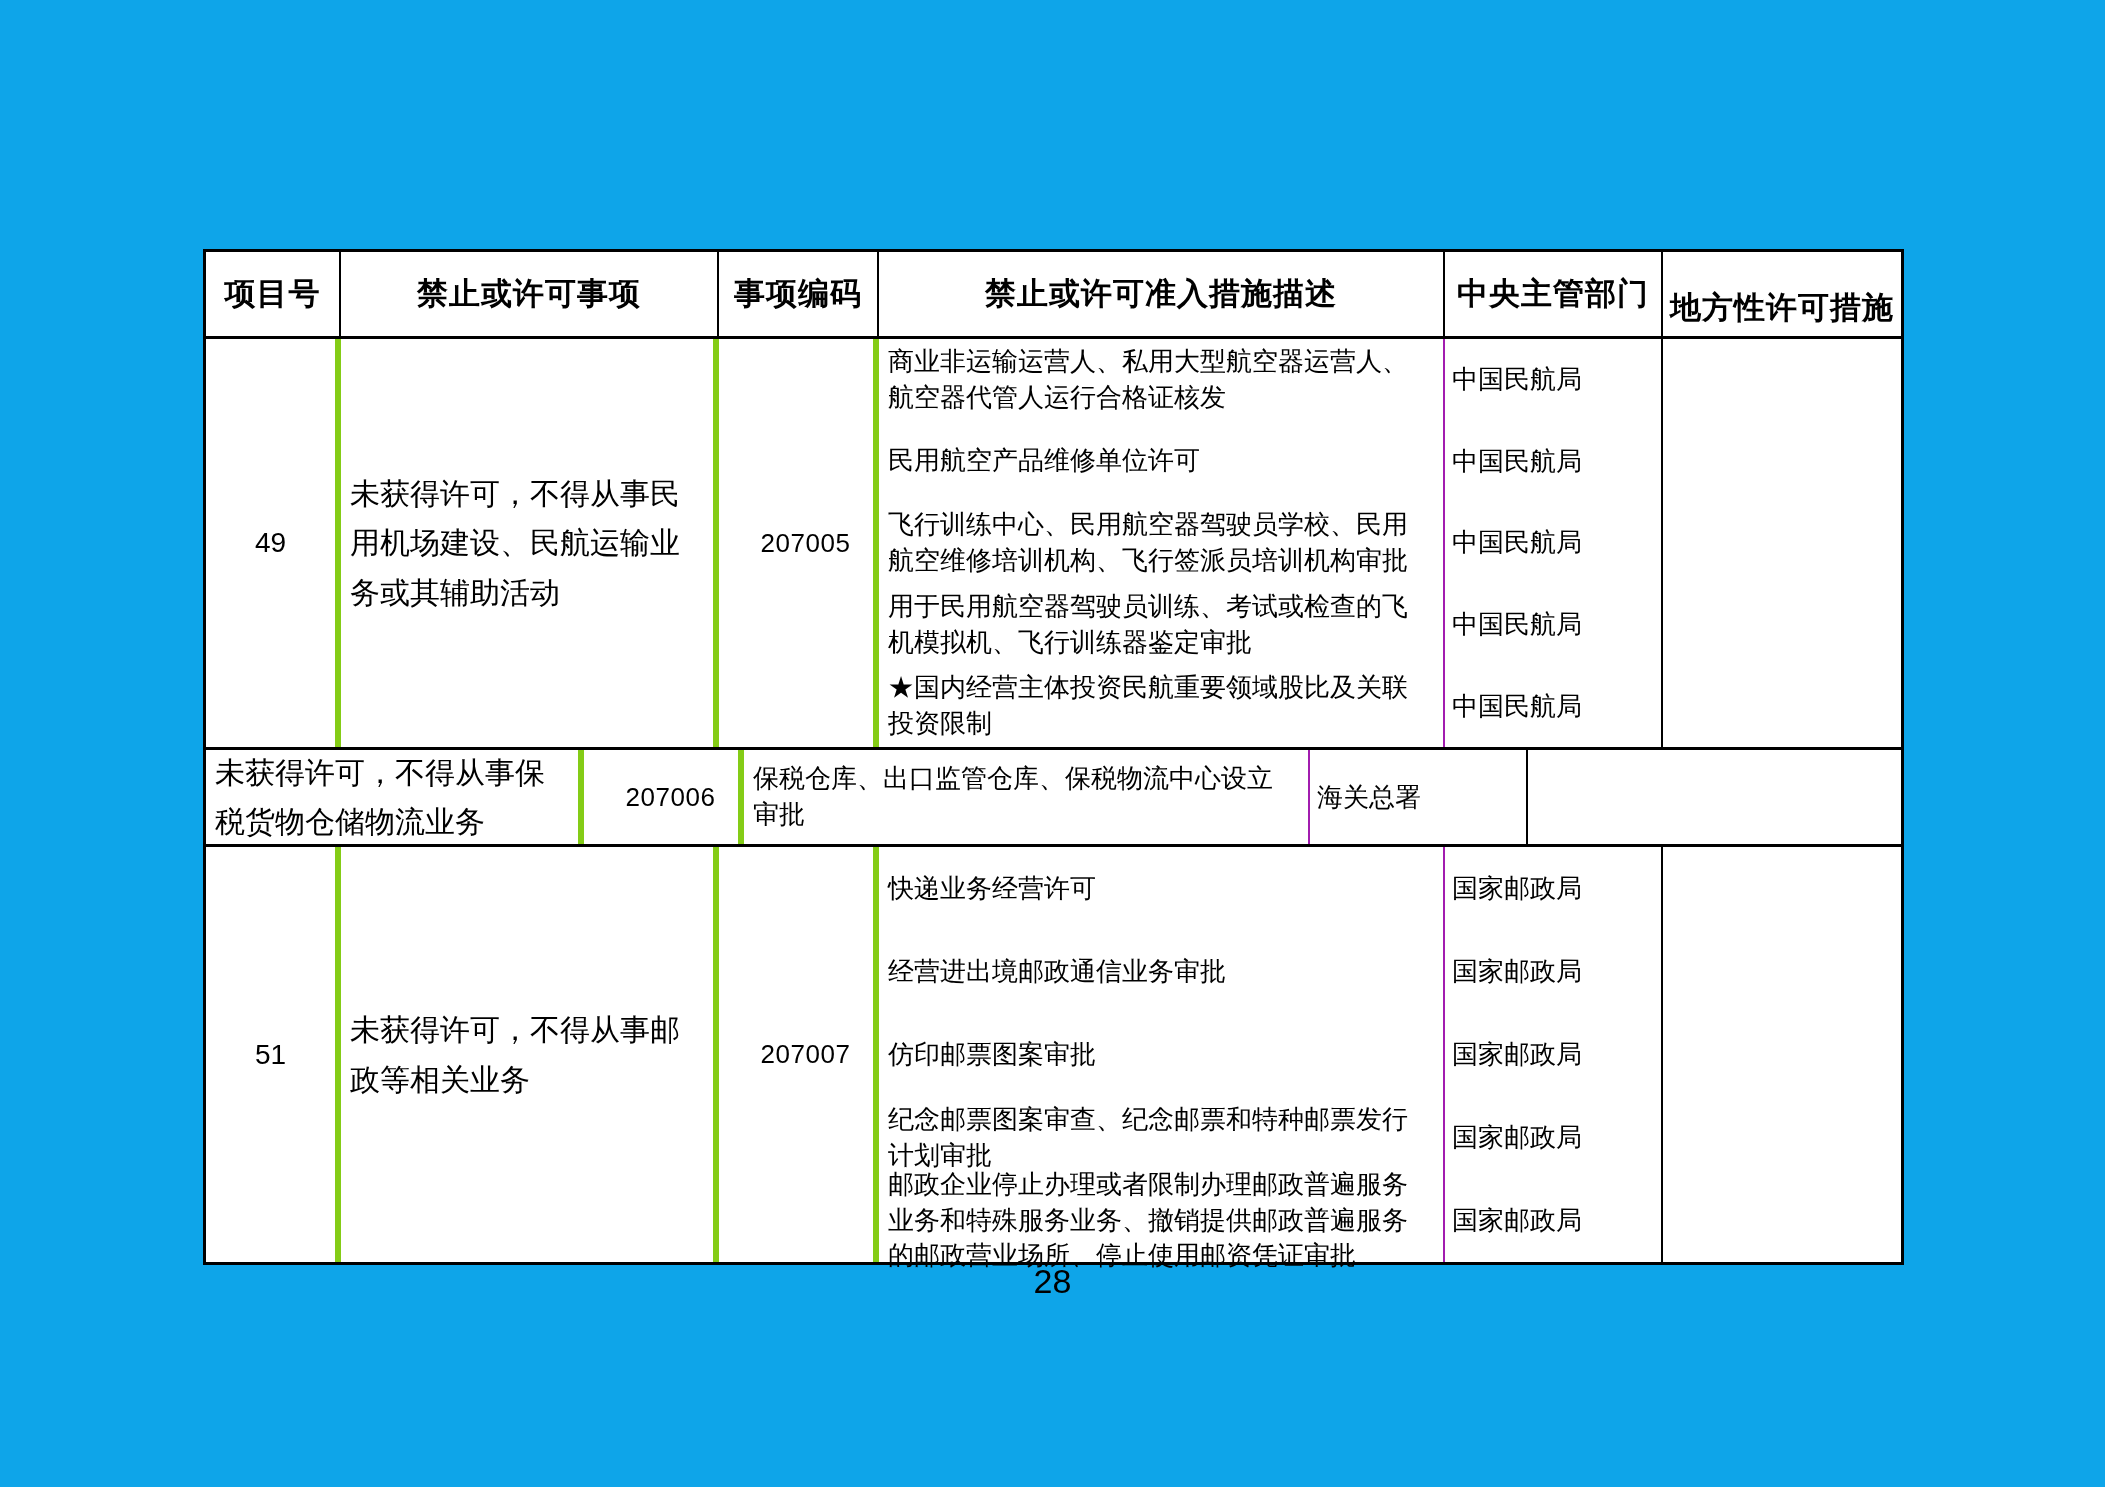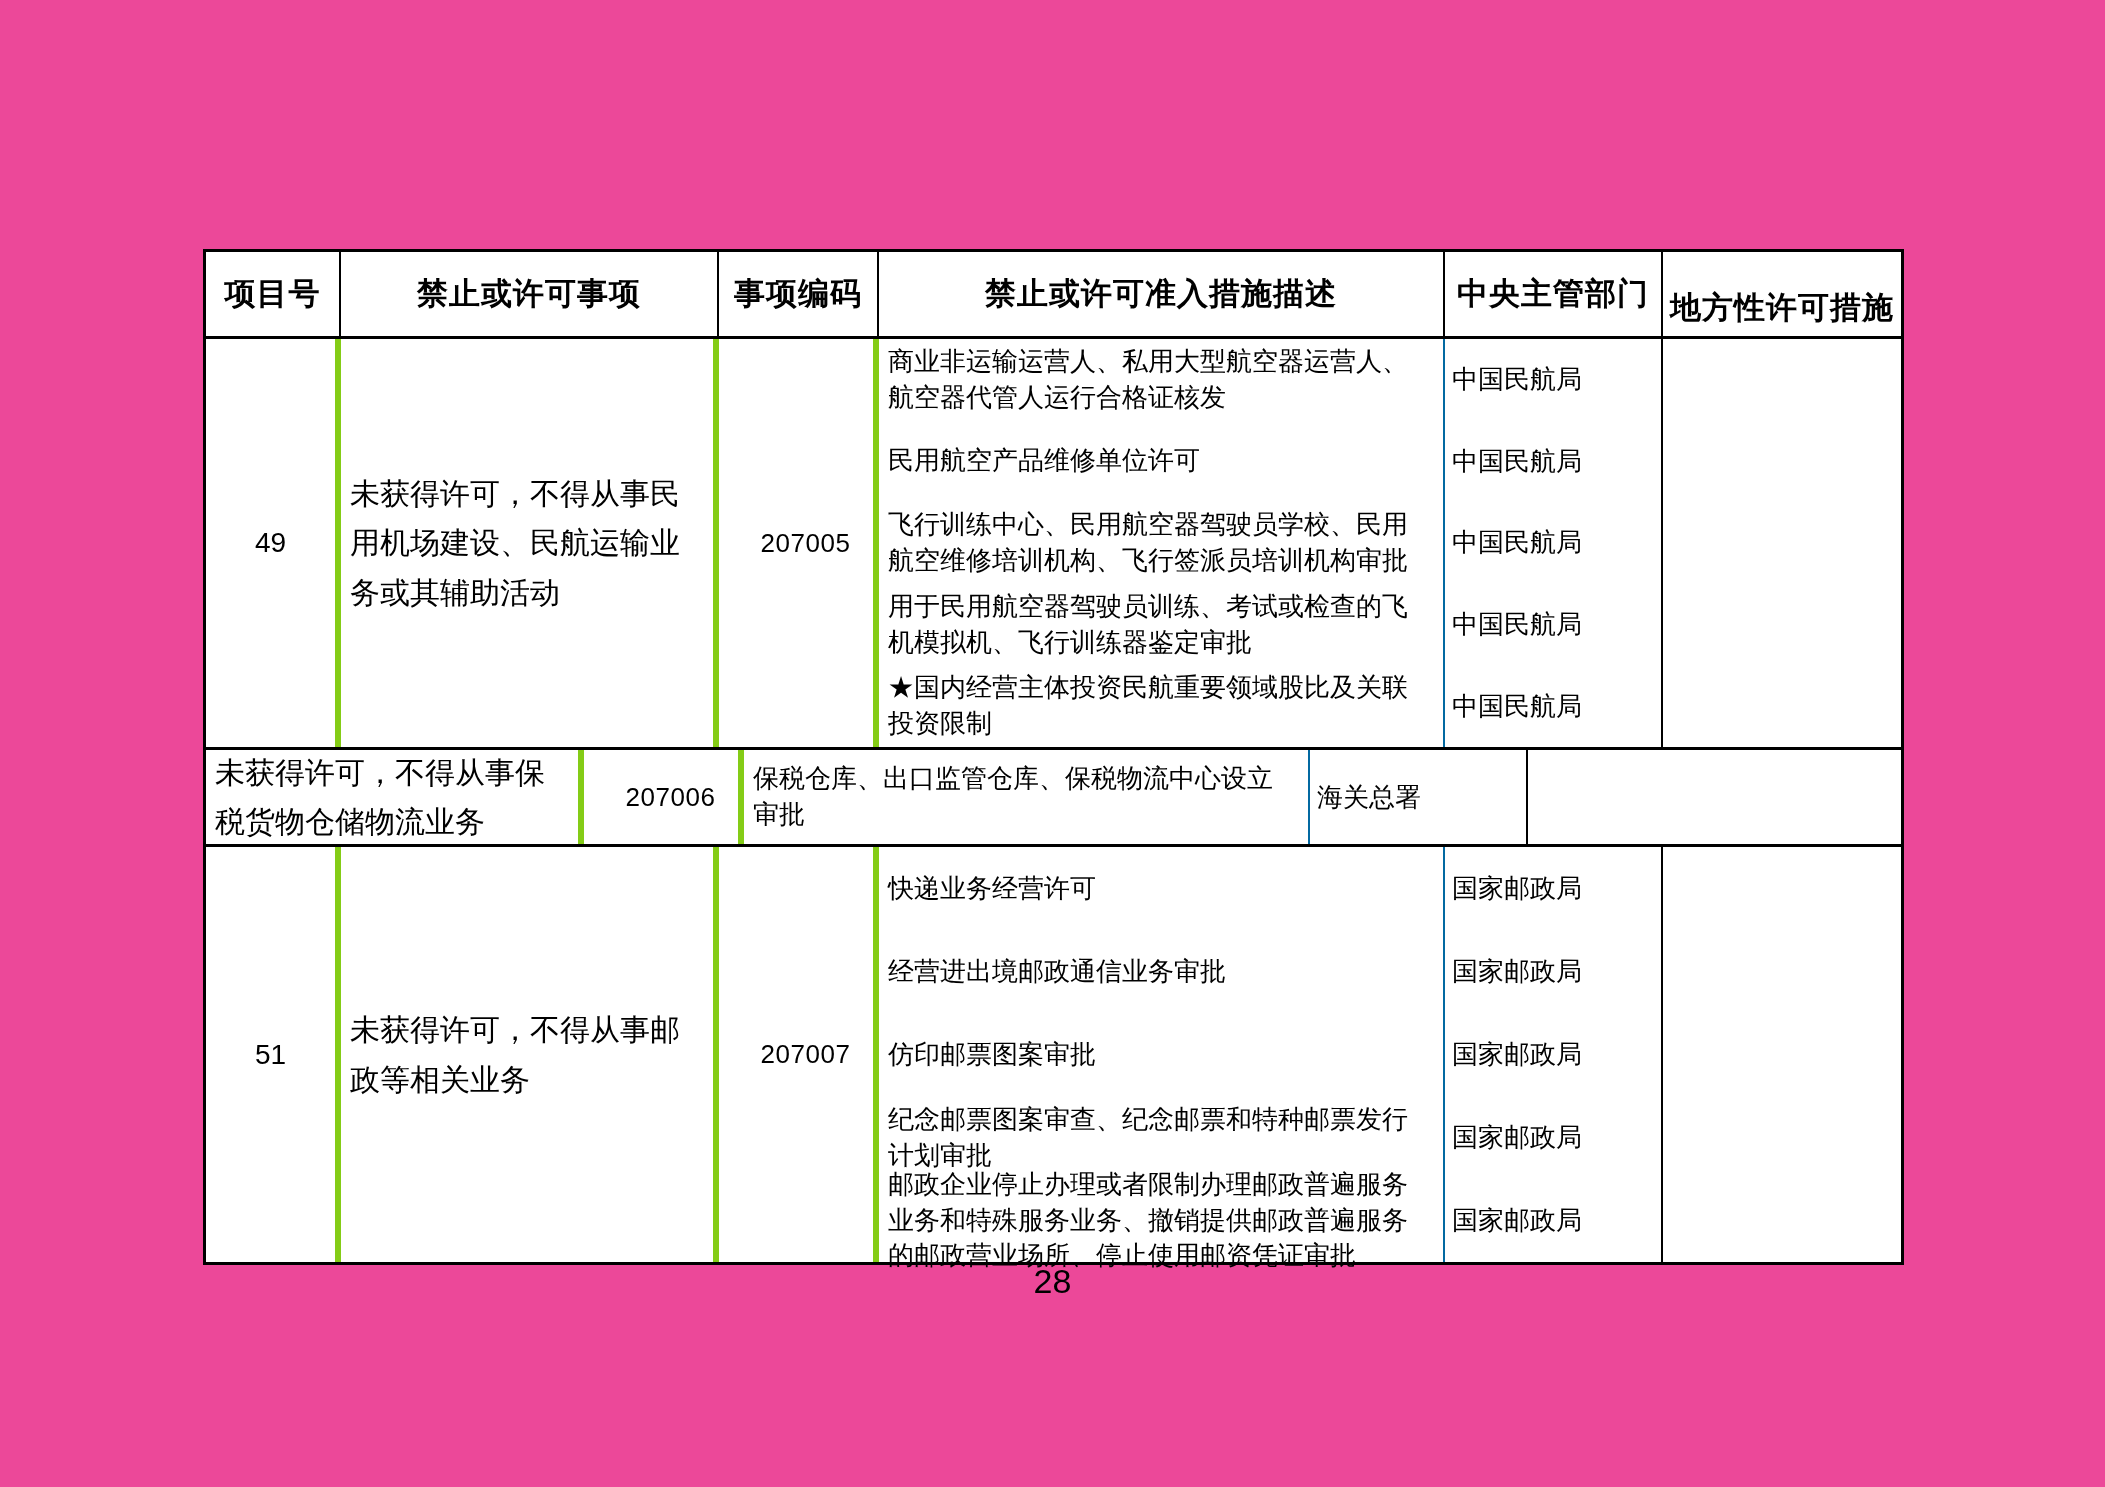--- a/index.html
+++ b/index.html
@@ -6,21 +6,21 @@
     margin: 0;
     padding: 0;
     background: #ffffff;
     font-family: "Liberation Sans", sans-serif;
     color: #000000;
   }
   .page {
     position: relative;
     width: 2105px;
     height: 1487px;
-    background: #ec4899;
+    background: #0ea5e9;
     overflow: hidden;
   }
   .doc-table {
     position: absolute;
     left: 203px;
     top: 249px;
     width: 1701px;
     box-sizing: border-box;
     border: 3px solid #000;
     display: flex;
@@ -83,21 +83,21 @@
     border-right: 2px solid #000;
   }
   .measure {
     flex: 1 1 0;
     display: flex;
     min-height: 0;
   }
   .mdesc {
     width: 566px;
     box-sizing: border-box;
-    border-right: 2px solid #0369a1;
+    border-right: 2px solid #a21caf;
     display: flex;
     align-items: center;
     font-size: 26px;
     line-height: 1.38;
     padding: 4px 12px 4px 9px;
   }
   .mdept {
     flex: 1;
     display: flex;
     align-items: center;

